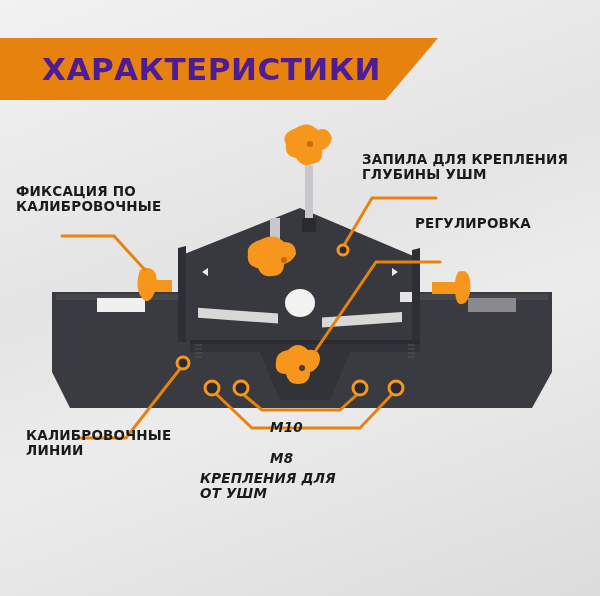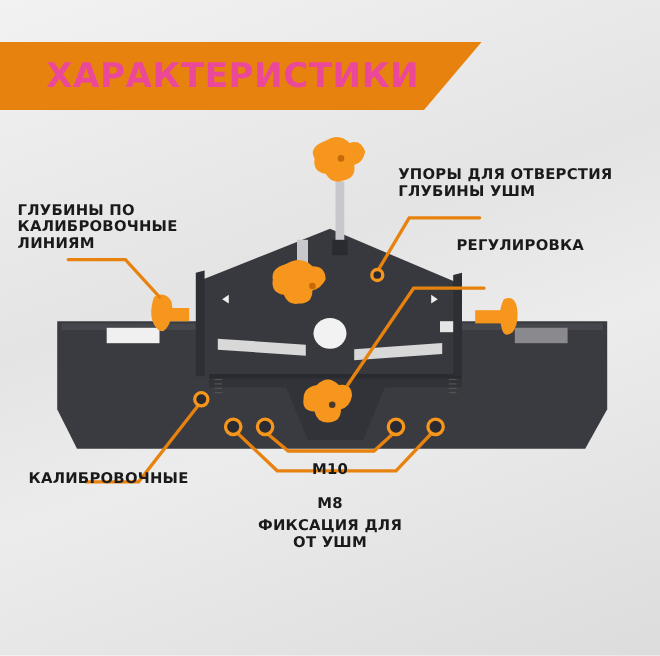--- a/index.html
+++ b/index.html
@@ -1,24 +1,24 @@
 <!DOCTYPE html>
 <html><head>
 <meta charset="utf-8">
 <style>
   html,body{margin:0;padding:0;}
   body{width:600px;height:596px;overflow:hidden;position:relative;
     background:linear-gradient(160deg,#f2f2f2 0%,#e4e4e4 40%,#ececec 60%,#dcdcdc 100%);
     font-family:"DejaVu Sans","Liberation Sans",sans-serif;}
   .banner{position:absolute;left:0;top:38px;width:438px;height:62px;
     background:#e8820f;clip-path:polygon(0 0,100% 0,88% 100%,0 100%);}
-  .banner-title{position:absolute;left:42px;top:50px;color:#ec4899;font-weight:bold;
+  .banner-title{position:absolute;left:42px;top:50px;color:#4c1d95;font-weight:bold;
     font-size:31px;letter-spacing:0.5px;line-height:38px;}
   .label{position:absolute;color:#1a1a1a;font-weight:bold;font-size:13.5px;line-height:15px;letter-spacing:0.2px;}
-  .label.center{text-align:center;}
+  .label.center{text-align:left;font-style:italic;}
   svg.scene{position:absolute;left:0;top:0;}
 </style>
 </head>
 <body>
 
 <div class="banner"></div>
 <div class="banner-title">ХАРАКТЕРИСТИКИ</div>
 
 <svg class="scene" width="600" height="596" viewBox="0 0 600 596">
 
@@ -85,32 +85,32 @@
     <circle cx="183" cy="363" r="6"></circle>
     <circle cx="212" cy="388" r="7"></circle>
     <circle cx="241" cy="388" r="7"></circle>
     <circle cx="360" cy="388" r="7"></circle>
     <circle cx="396" cy="388" r="7"></circle>
     <circle cx="343" cy="250" r="5"></circle>
   </g>
 </svg>
 
 <div class="label" style="left:16px;top:184px;">
-  <div>ГЛУБИНЫ ПО</div>
+  <div>ФИКСАЦИЯ ПО</div>
   <div>КАЛИБРОВОЧНЫЕ</div>
-  <div>ЛИНИЯМ</div>
 </div>
 <div class="label" style="left:362px;top:152px;">
-  <div>УПОРЫ ДЛЯ ОТВЕРСТИЯ</div>
+  <div>ЗАПИЛА ДЛЯ КРЕПЛЕНИЯ</div>
   <div>ГЛУБИНЫ УШМ</div>
 </div>
 <div class="label" style="left:415px;top:216px;">
   <div>РЕГУЛИРОВКА</div>
 </div>
 <div class="label" style="left:26px;top:428px;">
   <div>КАЛИБРОВОЧНЫЕ</div>
+  <div>ЛИНИИ</div>
 </div>
 <div class="label center" style="left:270px;top:420px;width:60px;">M10</div>
 <div class="label center" style="left:270px;top:451px;width:60px;">M8</div>
 <div class="label center" style="left:200px;top:471px;width:200px;">
-  <div>ФИКСАЦИЯ ДЛЯ</div>
+  <div>КРЕПЛЕНИЯ ДЛЯ</div>
   <div>ОТ УШМ</div>
 </div>
 
 </body></html>

